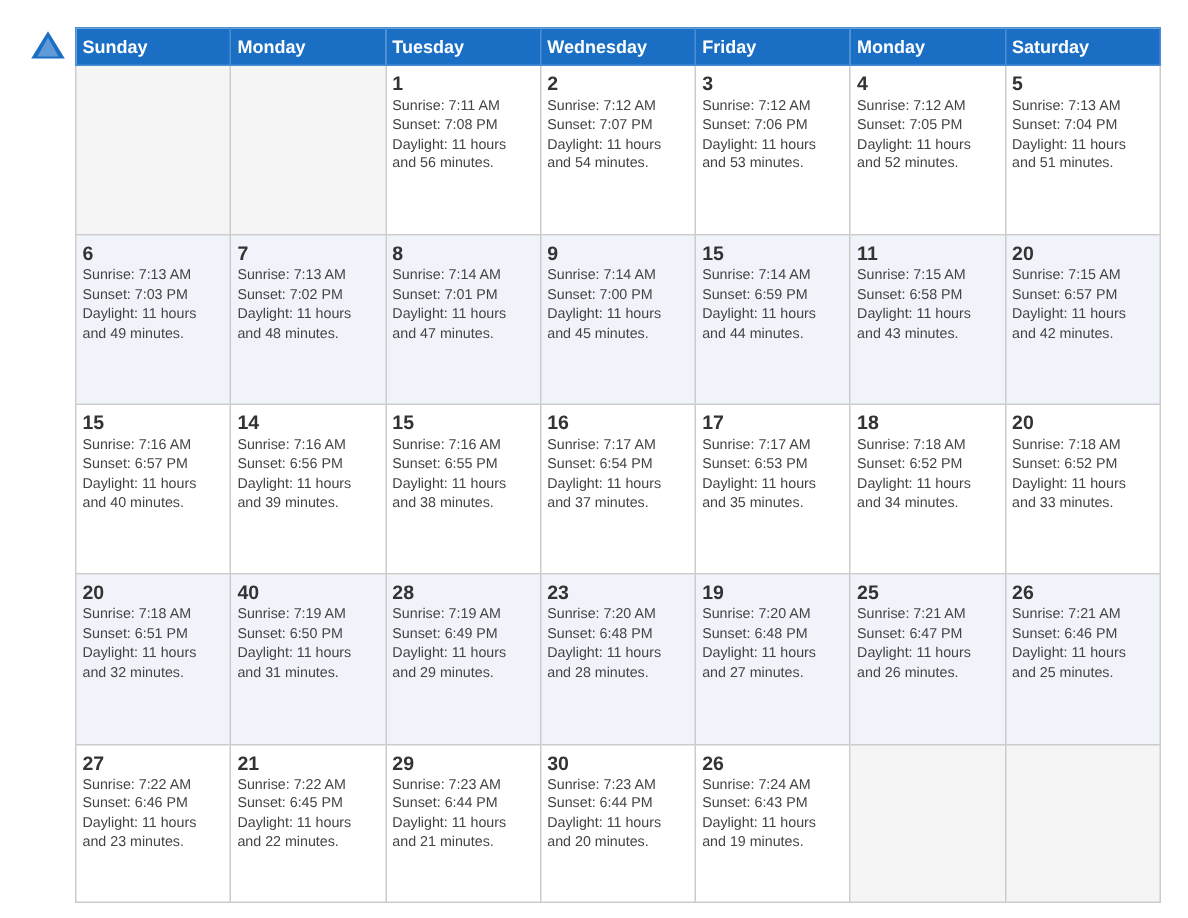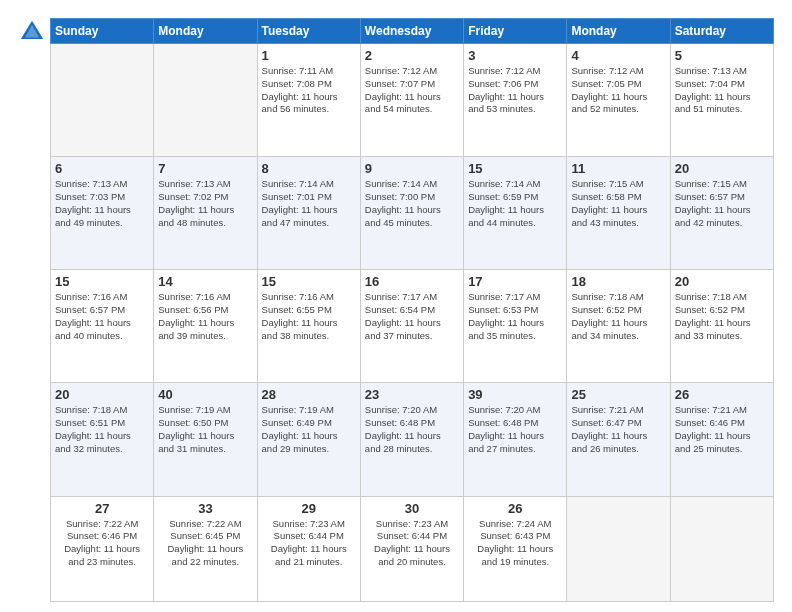--- a/index.html
+++ b/index.html
@@ -88,21 +88,20 @@
       display: block;
       margin-bottom: 2px;
     }
     .cell-info {
       font-size: 9.5px;
       color: #444;
       line-height: 1.35;
     }
     .last-row td {
       height: 82px;
-      text-align: center;
     }
     .row-alt td {
       background: #f0f4fa;
     }
   </style>
 </head>
 <body>
 
 <div class="page">
   <div class="header">
@@ -230,39 +229,39 @@
           </td>
           <td>
             <span class="day-num">28</span>
             <div class="cell-info">Sunrise: 7:19 AM<br>Sunset: 6:49 PM<br>Daylight: 11 hours and 29 minutes.</div>
           </td>
           <td>
             <span class="day-num">23</span>
             <div class="cell-info">Sunrise: 7:20 AM<br>Sunset: 6:48 PM<br>Daylight: 11 hours and 28 minutes.</div>
           </td>
           <td>
-            <span class="day-num">39</span>
+            <span class="day-num">19</span>
             <div class="cell-info">Sunrise: 7:20 AM<br>Sunset: 6:48 PM<br>Daylight: 11 hours and 27 minutes.</div>
           </td>
           <td>
             <span class="day-num">25</span>
             <div class="cell-info">Sunrise: 7:21 AM<br>Sunset: 6:47 PM<br>Daylight: 11 hours and 26 minutes.</div>
           </td>
           <td>
             <span class="day-num">26</span>
             <div class="cell-info">Sunrise: 7:21 AM<br>Sunset: 6:46 PM<br>Daylight: 11 hours and 25 minutes.</div>
           </td>
         </tr>
         <tr class="last-row">
           <td>
             <span class="day-num">27</span>
             <div class="cell-info">Sunrise: 7:22 AM<br>Sunset: 6:46 PM<br>Daylight: 11 hours and 23 minutes.</div>
           </td>
           <td>
-            <span class="day-num">33</span>
+            <span class="day-num">21</span>
             <div class="cell-info">Sunrise: 7:22 AM<br>Sunset: 6:45 PM<br>Daylight: 11 hours and 22 minutes.</div>
           </td>
           <td>
             <span class="day-num">29</span>
             <div class="cell-info">Sunrise: 7:23 AM<br>Sunset: 6:44 PM<br>Daylight: 11 hours and 21 minutes.</div>
           </td>
           <td>
             <span class="day-num">30</span>
             <div class="cell-info">Sunrise: 7:23 AM<br>Sunset: 6:44 PM<br>Daylight: 11 hours and 20 minutes.</div>
           </td>

